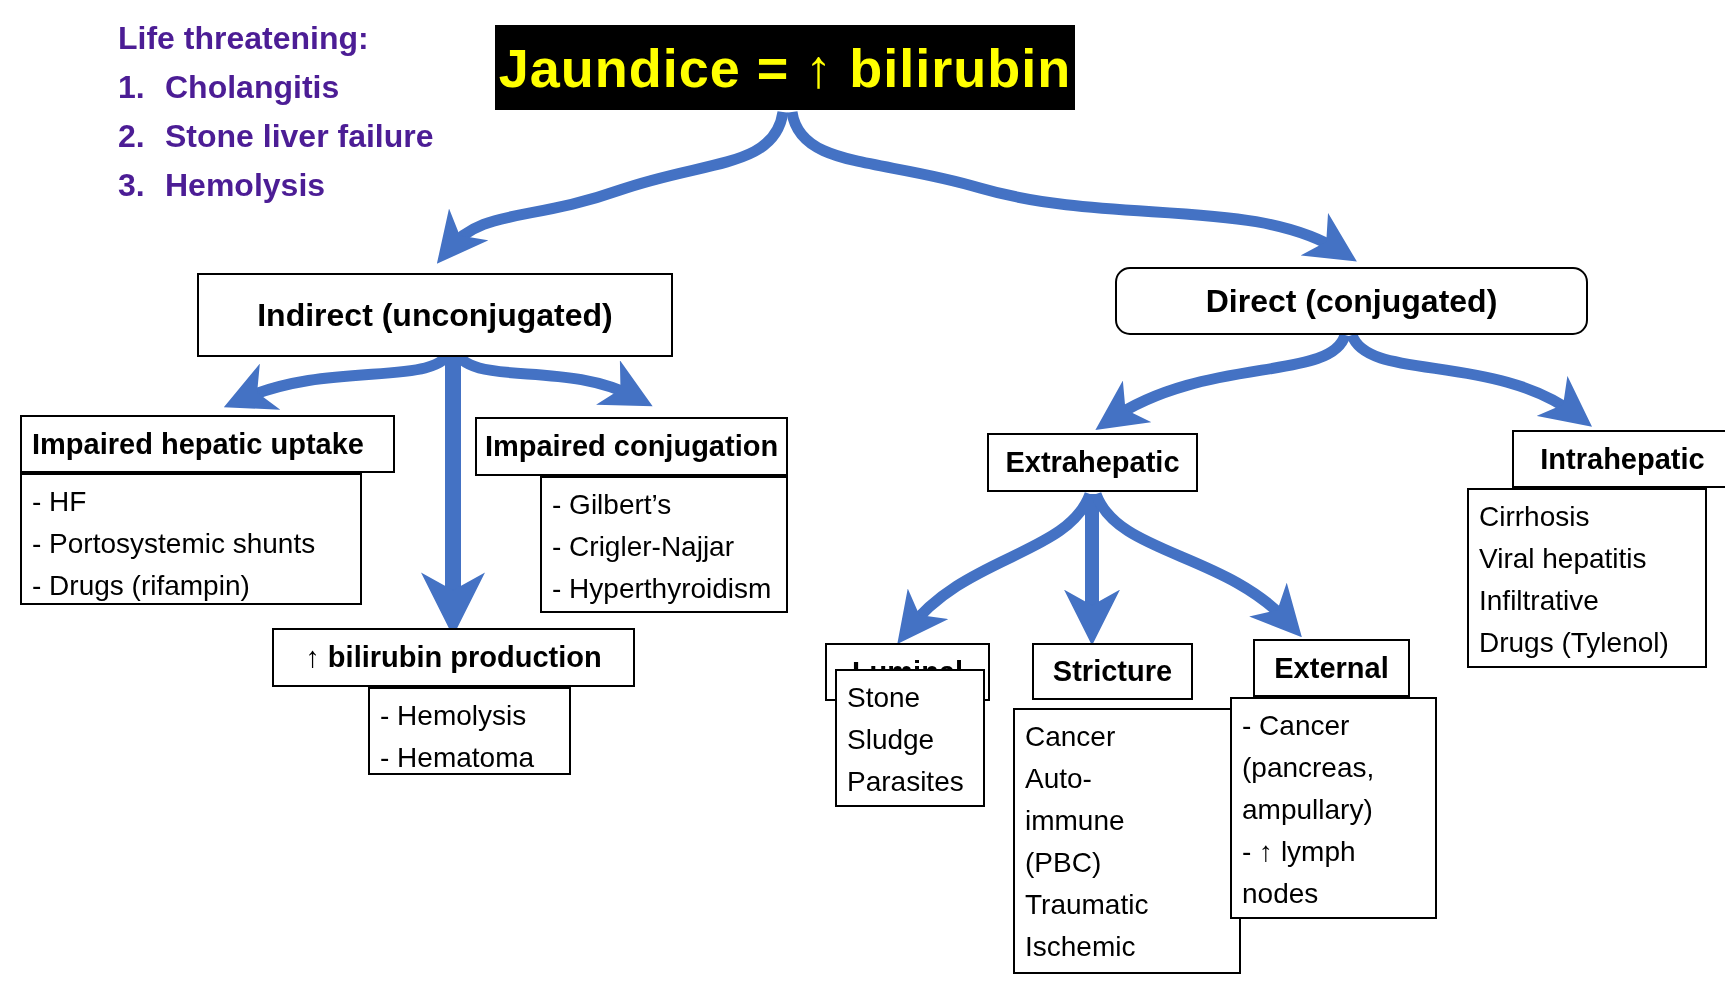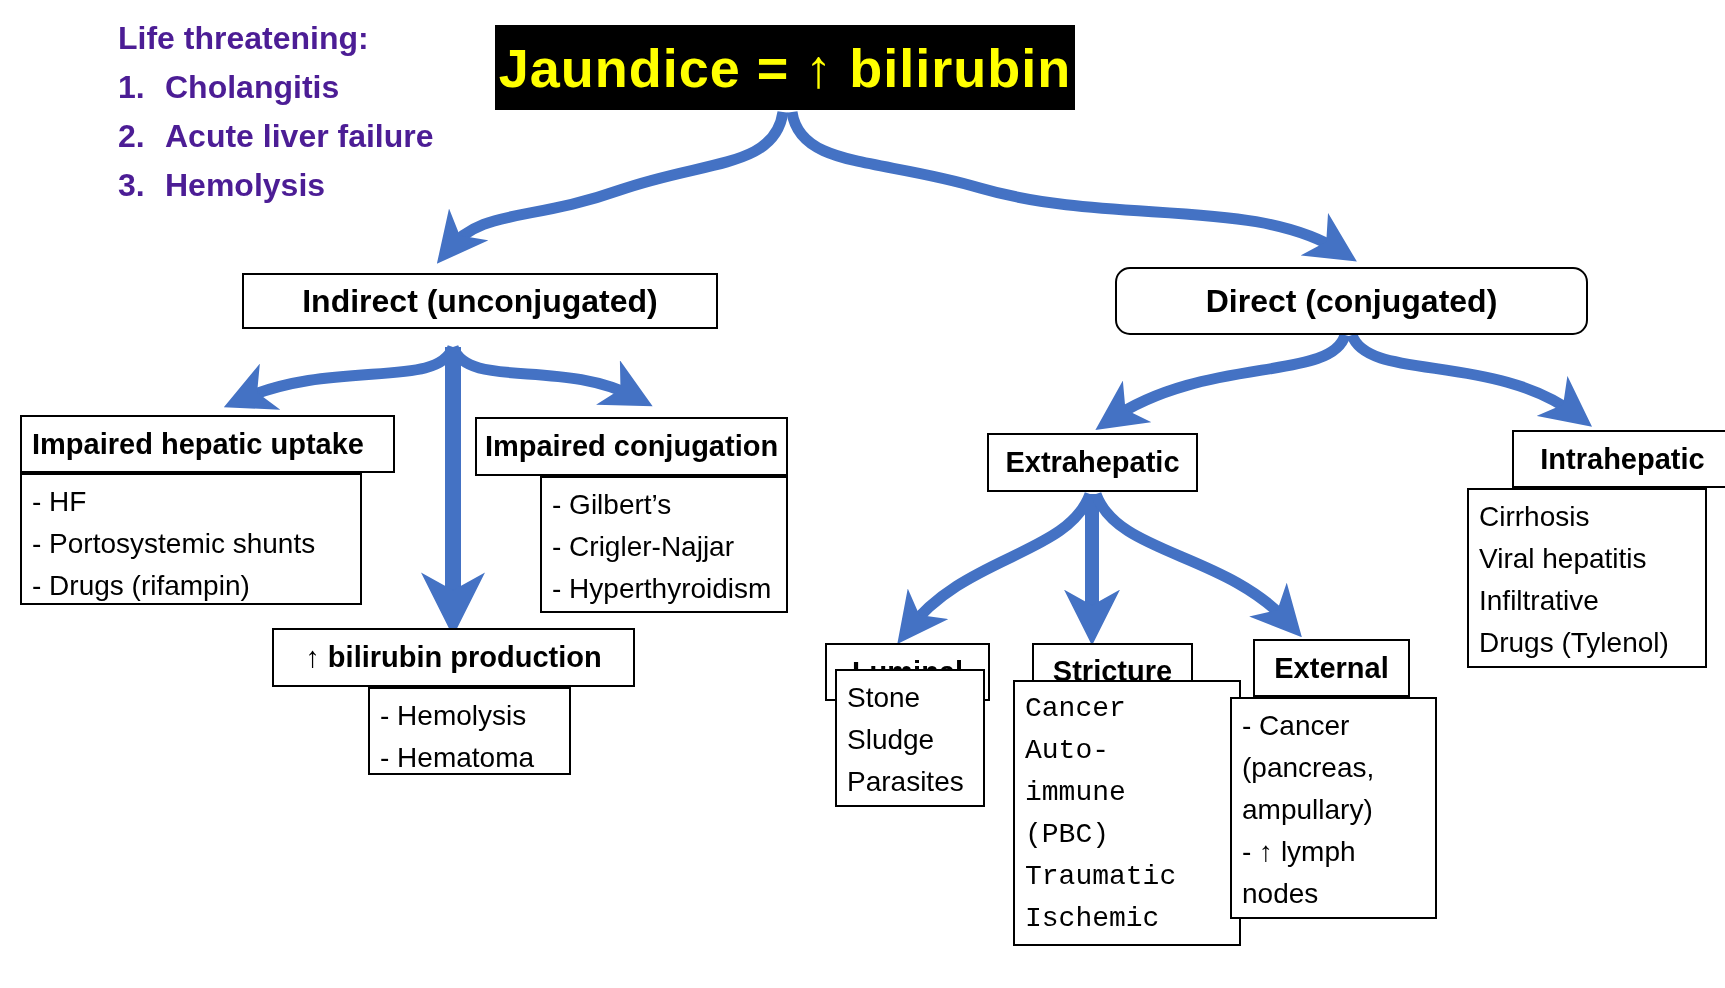--- a/index.html
+++ b/index.html
@@ -62,33 +62,33 @@
   <div class="alert">
     <div class="alert-row">
       <span>Life threatening:</span>
     </div>
     <div class="alert-row">
       <span class="alert-num">1.</span>
       <span>Cholangitis</span>
     </div>
     <div class="alert-row">
       <span class="alert-num">2.</span>
-      <span>Acute liver failure</span>
+      <span>Stone liver failure</span>
     </div>
     <div class="alert-row">
       <span class="alert-num">3.</span>
       <span>Hemolysis</span>
     </div>
   </div>
 
   <div class="banner" style="left:495px;top:25px;width:580px;height:85px;align-items:center;">
     <span>Jaundice = ↑ bilirubin</span>
   </div>
 
-  <div class="box branch" style="left:197px;top:273px;width:476px;height:56px;margin-left:45px;">
+  <div class="box branch" style="left:197px;top:273px;width:476px;height:84px;">
     <span>Indirect (unconjugated)</span>
   </div>
   <div class="box branch" style="left:1115px;top:267px;width:473px;height:68px;border-radius:15px;">
     <span>Direct (conjugated)</span>
   </div>
 
   <div class="box hdr left" style="left:20px;top:415px;width:375px;height:58px;">
     <span>Impaired hepatic uptake</span>
   </div>
   <div class="box lst" style="left:20px;top:473px;width:342px;height:132px;">
@@ -133,21 +133,21 @@
   </div>
   <div class="box lst" style="left:835px;top:669px;width:150px;height:138px;">
       <div class="line">Stone</div>
       <div class="line">Sludge</div>
       <div class="line">Parasites</div>
     </div>
 
   <div class="box hdr" style="left:1032px;top:643px;width:161px;height:57px;">
     <span>Stricture</span>
   </div>
-  <div class="box lst" style="left:1013px;top:680px;width:228px;height:266px;font-family:Liberation Mono, monospace;">
+  <div class="box lst" style="left:1013px;top:708px;width:228px;height:266px;">
       <div class="line">Cancer</div>
       <div class="line">Auto-</div>
       <div class="line">immune</div>
       <div class="line">(PBC)</div>
       <div class="line">Traumatic</div>
       <div class="line">Ischemic</div>
     </div>
 
   <div class="box hdr" style="left:1253px;top:639px;width:157px;height:58px;">
     <span>External</span>

